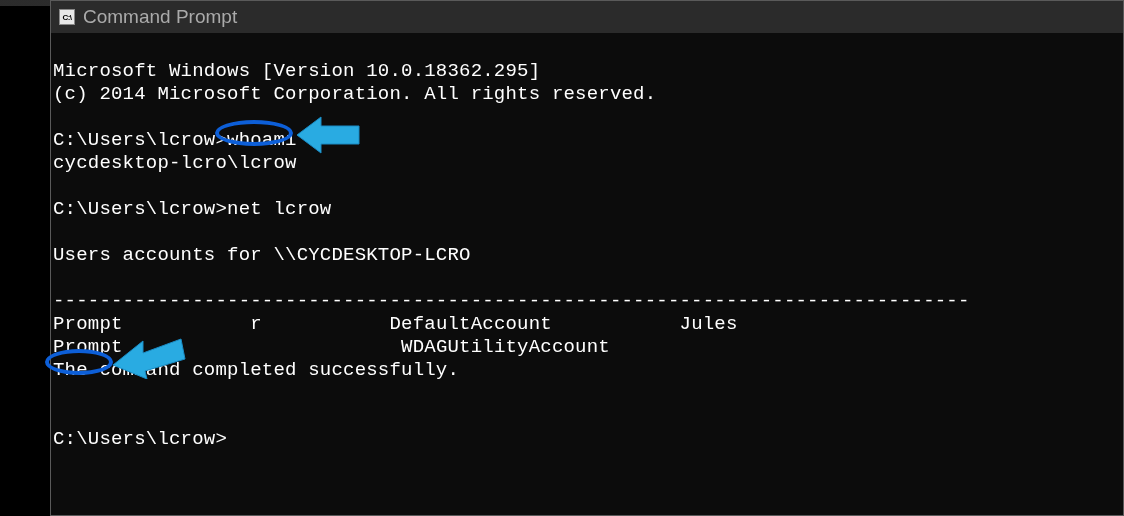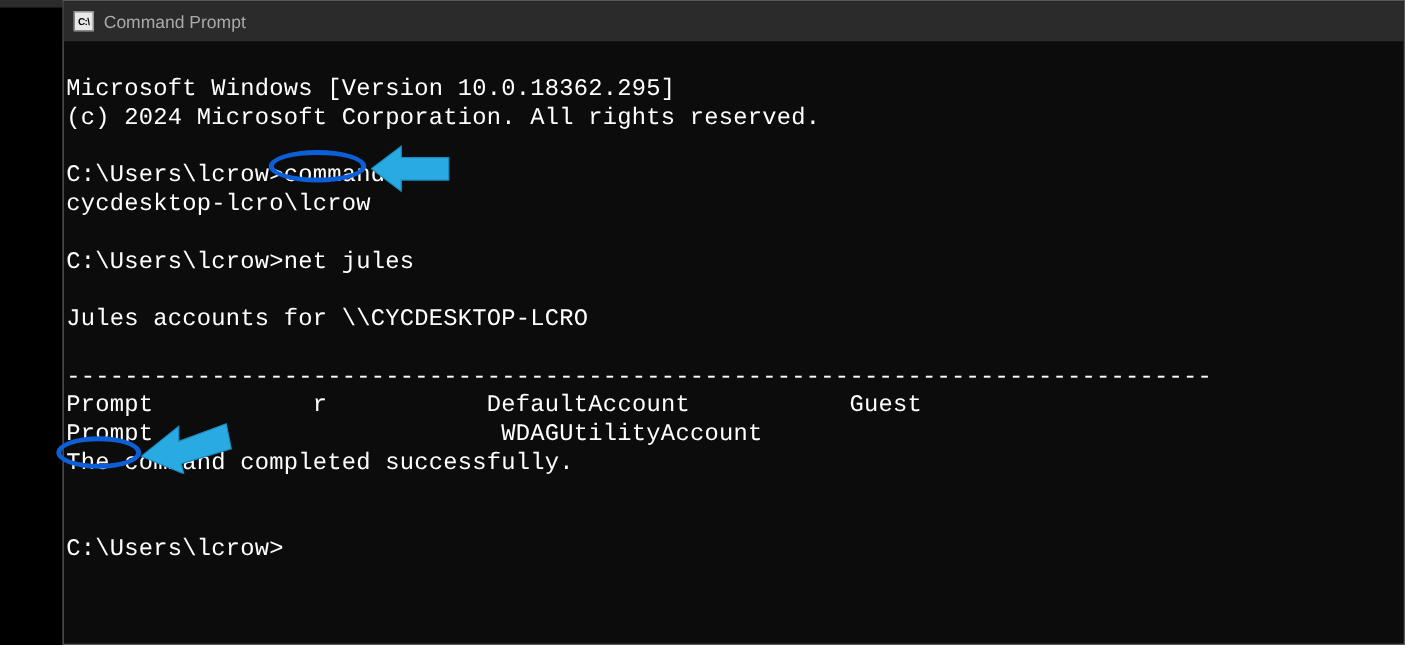--- a/index.html
+++ b/index.html
@@ -47,21 +47,21 @@
       justify-content: center;
       font-size: 8px;
       font-weight: bold;
       color: #000;
       border: 1px solid #888;
       font-family: Arial, sans-serif;
       letter-spacing: -0.5px;
     }
     .titlebar-text {
       color: #aaaaaa;
-      font-size: 14px;
+      font-size: 19px;
       font-family: 'Segoe UI', Arial, sans-serif;
     }
     .terminal-body {
       padding: 4px 2px;
       color: #ffffff;
       font-size: 19px;
       line-height: 23px;
       white-space: pre;
       font-family: Consolas, 'Courier New', monospace;
       position: relative;
@@ -91,31 +91,31 @@
 <div class="window">
   <div class="titlebar">
     <div class="titlebar-icon">
       <span>C:\</span>
     </div>
     <span class="titlebar-text">Command Prompt</span>
   </div>
 
   <div class="terminal-body">
 <span class="line">Microsoft Windows [Version 10.0.18362.295]</span>
-<span class="line">(c) 2024 Microsoft Corporation. All rights reserved.</span>
+<span class="line">(c) 2014 Microsoft Corporation. All rights reserved.</span>
 <span class="line"> </span>
-<span class="line"><span>C:\Users\lcrow&gt;</span><span>command</span></span>
+<span class="line"><span>C:\Users\lcrow&gt;</span><span>whoami</span></span>
 <span class="line"><span>cycdesktop-lcro</span><span>\lcrow</span></span>
 <span class="line"> </span>
-<span class="line"><span>C:\Users\lcrow&gt;</span><span>net jules</span></span>
+<span class="line"><span>C:\Users\lcrow&gt;</span><span>net lcrow</span></span>
 <span class="line"> </span>
-<span class="line">Jules accounts for \\CYCDESKTOP-LCRO</span>
+<span class="line">Users accounts for \\CYCDESKTOP-LCRO</span>
 <span class="line"> </span>
 <span class="line">-------------------------------------------------------------------------------</span>
-<span class="line"><span>Prompt</span>           <span>r</span>           <span>DefaultAccount</span>           <span>Guest</span></span>
+<span class="line"><span>Prompt</span>           <span>r</span>           <span>DefaultAccount</span>           <span>Jules</span></span>
 <span class="line"><span>Prompt</span>                        <span>WDAGUtilityAccount</span></span>
 <span class="line">The command completed successfully.</span>
 <span class="line"> </span>
 <span class="line"> </span>
 <span class="line"><span>C:\Users\lcrow&gt;</span></span>
 
     
     <div class="annotation circle-oval" style="left:164px; top:87px; width:78px; height:26px;"></div>
 
     

